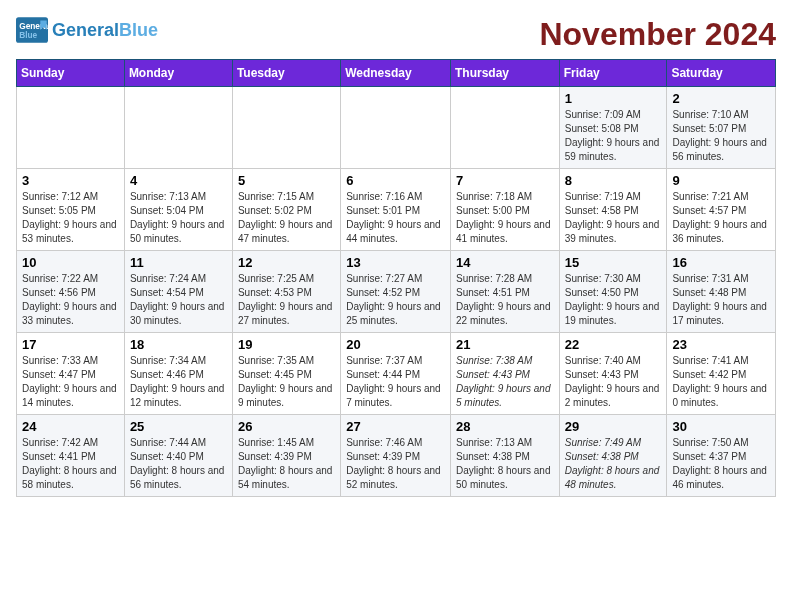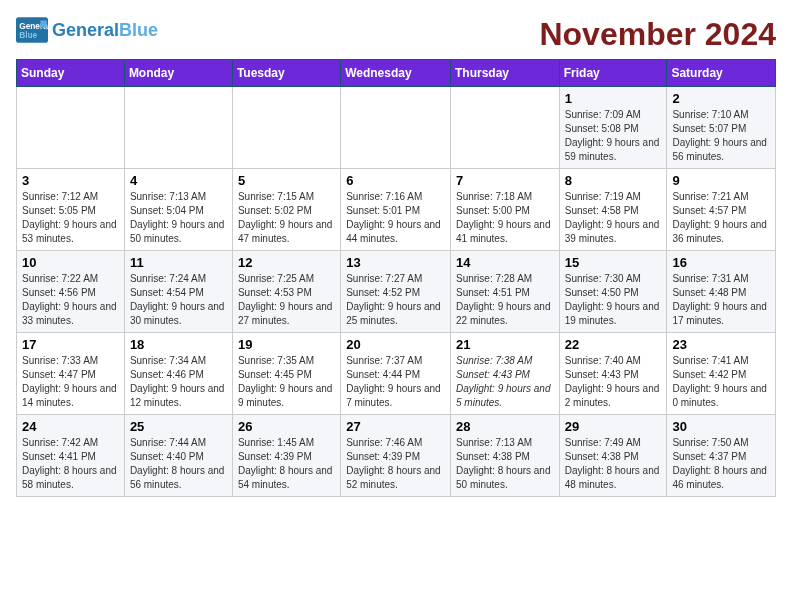--- a/index.html
+++ b/index.html
@@ -304,21 +304,21 @@
 Daylight: 8 hours and 52 minutes.</div>
         </td>
         <td>
           <span class="day-number">28</span>
           <div class="day-info" style="white-space: pre-line;">Sunrise: 7:13 AM
 Sunset: 4:38 PM
 Daylight: 8 hours and 50 minutes.</div>
         </td>
         <td>
           <span class="day-number">29</span>
-          <div class="day-info" style="white-space: pre-line;">Sunrise: 7:49 AM
+          <div class="day-info" style="white-space: pre-line; font-style: italic;">Sunrise: 7:49 AM
 Sunset: 4:38 PM
 Daylight: 8 hours and 48 minutes.</div>
         </td>
         <td>
           <span class="day-number">30</span>
           <div class="day-info" style="white-space: pre-line;">Sunrise: 7:50 AM
 Sunset: 4:37 PM
 Daylight: 8 hours and 46 minutes.</div>
         </td>
       </tr>

